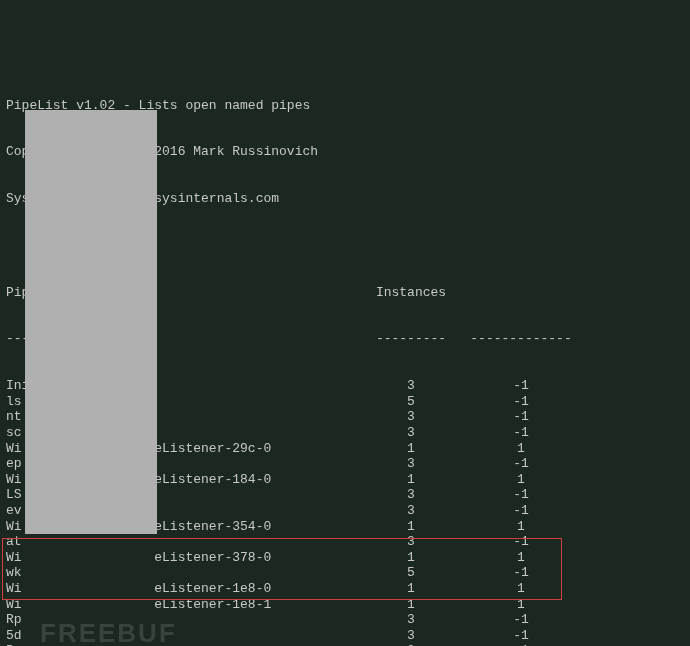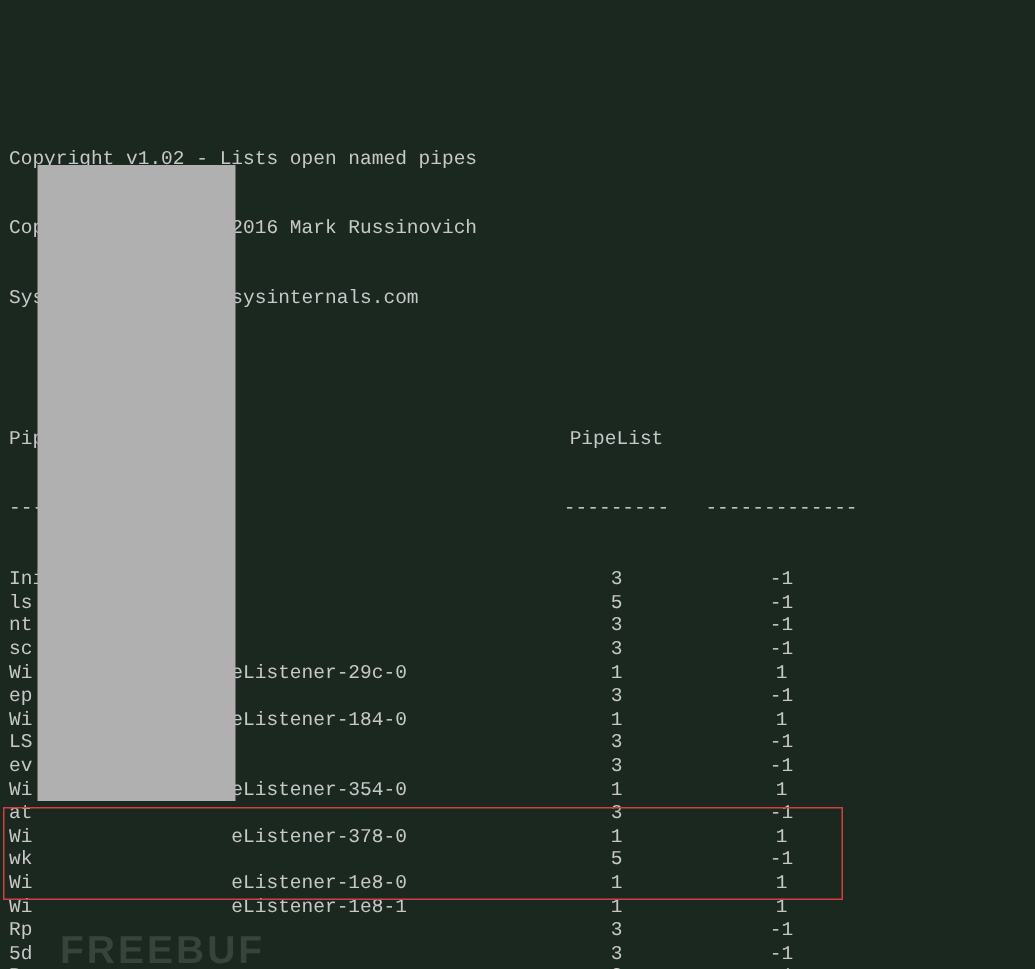--- a/index.html
+++ b/index.html
@@ -55,27 +55,27 @@
     z-index: 2;
     pointer-events: none;
   }
 </style>
 </head>
 <body>
 
 
 
 <div class="terminal">
-  <span class="header-line">Copyright v1.02 - Lists open named pipes</span>
+  <span class="header-line">PipeList v1.02 - Lists open named pipes</span>
   <span class="header-line">Copyright (C) 2005-2016 Mark Russinovich</span>
   <span class="header-line">Sysinternals - www.sysinternals.com</span>
   <span class="header-line">&nbsp;</span>
   <div class="table-row">
     <span class="col-name">Pipe Name</span>
-    <span class="col-inst">PipeList</span>
+    <span class="col-inst">Instances</span>
   </div>
   <div class="table-row">
     <span class="col-name">---------</span>
     <span class="col-inst">---------</span>
     <span class="col-max">-------------</span>
   </div>
   <div id="rows-container"><div class="table-row"><span class="col-name">InitShutdown</span><span class="col-inst">3</span><span class="col-max">-1</span></div><div class="table-row"><span class="col-name">ls</span><span class="col-inst">5</span><span class="col-max">-1</span></div><div class="table-row"><span class="col-name">nt</span><span class="col-inst">3</span><span class="col-max">-1</span></div><div class="table-row"><span class="col-name">sc</span><span class="col-inst">3</span><span class="col-max">-1</span></div><div class="table-row"><span class="col-name">Wi                 eListener-29c-0</span><span class="col-inst">1</span><span class="col-max">1</span></div><div class="table-row"><span class="col-name">ep</span><span class="col-inst">3</span><span class="col-max">-1</span></div><div class="table-row"><span class="col-name">Wi                 eListener-184-0</span><span class="col-inst">1</span><span class="col-max">1</span></div><div class="table-row"><span class="col-name">LS</span><span class="col-inst">3</span><span class="col-max">-1</span></div><div class="table-row"><span class="col-name">ev</span><span class="col-inst">3</span><span class="col-max">-1</span></div><div class="table-row"><span class="col-name">Wi                 eListener-354-0</span><span class="col-inst">1</span><span class="col-max">1</span></div><div class="table-row"><span class="col-name">at</span><span class="col-inst">3</span><span class="col-max">-1</span></div><div class="table-row"><span class="col-name">Wi                 eListener-378-0</span><span class="col-inst">1</span><span class="col-max">1</span></div><div class="table-row"><span class="col-name">wk</span><span class="col-inst">5</span><span class="col-max">-1</span></div><div class="table-row"><span class="col-name">Wi                 eListener-1e8-0</span><span class="col-inst">1</span><span class="col-max">1</span></div><div class="table-row"><span class="col-name">Wi                 eListener-1e8-1</span><span class="col-inst">1</span><span class="col-max">1</span></div><div class="table-row"><span class="col-name">Rp</span><span class="col-inst">3</span><span class="col-max">-1</span></div><div class="table-row"><span class="col-name">5d</span><span class="col-inst">3</span><span class="col-max">-1</span></div><div class="table-row"><span class="col-name">Rp</span><span class="col-inst">3</span><span class="col-max">-1</span></div></div>
   
   
 </div>

